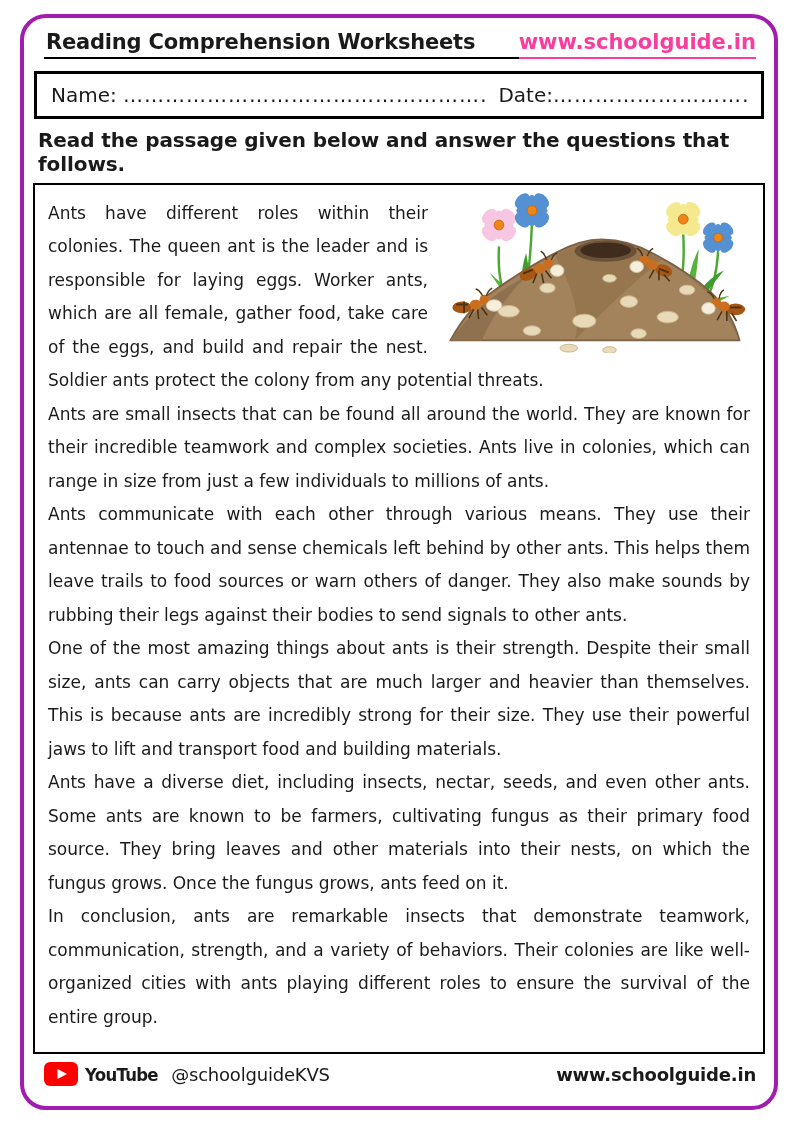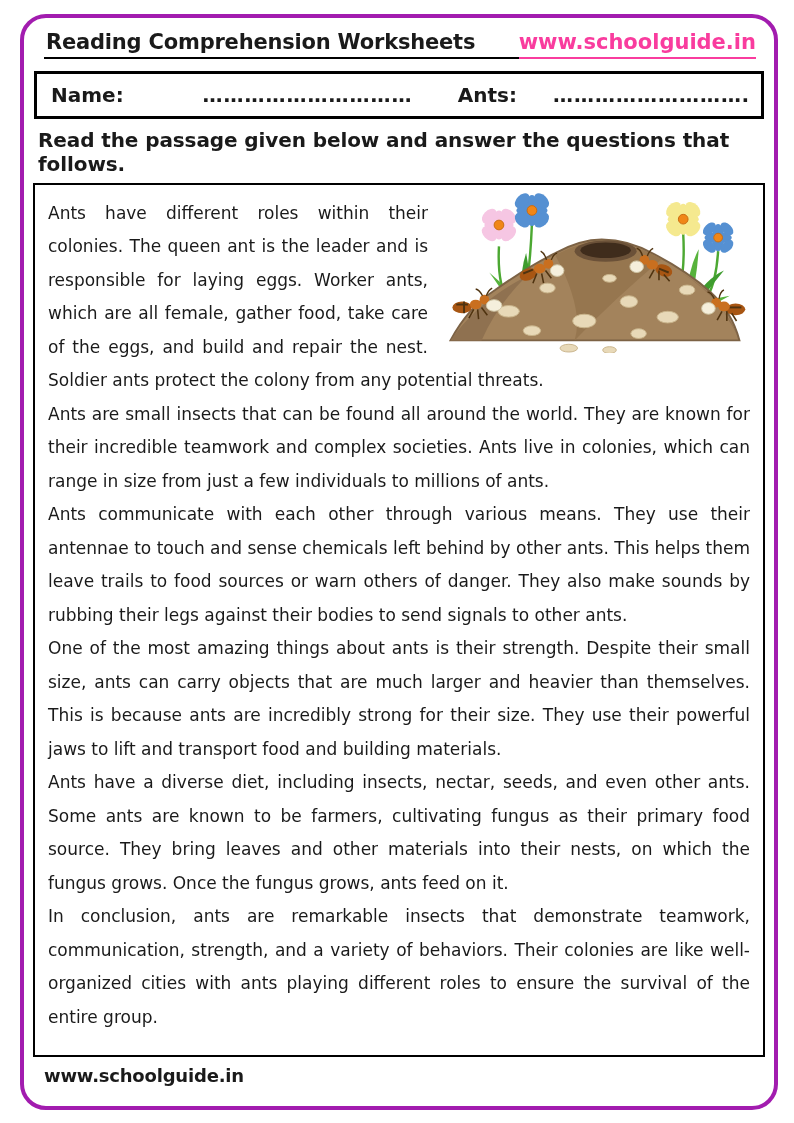--- a/index.html
+++ b/index.html
@@ -18,21 +18,21 @@
   .header .title-wrap { flex: 1; border-bottom: 2.5px solid #000; padding: 0 0 3px 2px; }
   .header .title { font-size: 21px; font-weight: 700; letter-spacing: -0.2px; }
   .header .site-link {
     font-size: 21px; font-weight: 700; color: #F93C9E;
     border-bottom: 2.5px solid #F93C9E; padding-bottom: 3px; text-decoration: none; cursor: pointer;
   }
 
   
   .name-box {
     border: 3px solid #000; margin: 6px 2px 0 2px; padding: 9px 12px 9px 14px;
-    display: flex; align-items: baseline; font-size: 20px; font-weight: 700; white-space: nowrap; overflow: hidden; gap: 36px;
+    display: flex; align-items: baseline; font-size: 20px; font-weight: 400; white-space: nowrap; overflow: hidden;
   }
   .name-box .dots { letter-spacing: 1px; overflow: hidden; }
   .name-box .name-dots { flex: 1 1 auto; margin-right: 10px; }
   .name-box .date-dots { width: 196px; flex: 0 0 auto; }
 
   
   .instruction { font-size: 20px; font-weight: 700; margin: 9px 4px 7px 6px; letter-spacing: -0.1px; }
 
   
   .passage-box {
@@ -63,21 +63,21 @@
   <div class="header">
     <div class="title-wrap">
       <span class="title">Reading Comprehension Worksheets</span>
     </div>
     <a class="site-link">www.schoolguide.in</a>
   </div>
 
   <div class="name-box">
     <span>Name:</span>&nbsp;
     <span class="dots name-dots">………………………………………………………………………………………….</span>
-    <span>Ants:</span>
+    <span>Date:</span>
     <span class="dots date-dots">…………………………………………..</span>
   </div>
 
   <div class="instruction">Read the passage given below and answer the questions that follows.</div>
 
   <div class="passage-box">
 
     <div class="passage-body">
       <div class="illustration">
         <svg viewBox="0 0 320 165" xmlns="http://www.w3.org/2000/svg">
@@ -203,16 +203,26 @@
       <p>Ants have different roles within their colonies. The queen ant is the leader and is responsible for laying eggs. Worker ants, which are all female, gather food, take care of the eggs, and build and repair the nest. Soldier ants protect the colony from any potential threats.</p>
       <p>Ants are small insects that can be found all around the world. They are known for their incredible teamwork and complex societies. Ants live in colonies, which can range in size from just a few individuals to millions of ants.</p>
       <p>Ants communicate with each other through various means. They use their antennae to touch and sense chemicals left behind by other ants. This helps them leave trails to food sources or warn others of danger. They also make sounds by rubbing their legs against their bodies to send signals to other ants.</p>
       <p>One of the most amazing things about ants is their strength. Despite their small size, ants can carry objects that are much larger and heavier than themselves. This is because ants are incredibly strong for their size. They use their powerful jaws to lift and transport food and building materials.</p>
       <p>Ants have a diverse diet, including insects, nectar, seeds, and even other ants. Some ants are known to be farmers, cultivating fungus as their primary food source. They bring leaves and other materials into their nests, on which the fungus grows. Once the fungus grows, ants feed on it.</p>
       <p>In conclusion, ants are remarkable insects that demonstrate teamwork, communication, strength, and a variety of behaviors. Their colonies are like well-organized cities with ants playing different roles to ensure the survival of the entire group.</p>
     </div>
   </div>
 
   <div class="footer">
+    <div class="footer-left">
+      <span class="yt-icon">
+        <svg viewBox="0 0 34 24" xmlns="http://www.w3.org/2000/svg">
+          <rect x="0" y="0" width="34" height="24" rx="6" fill="#FF0000"></rect>
+          <path d="M13.5 7 L23 12 L13.5 17 Z" fill="#ffffff"></path>
+        </svg>
+      </span>
+      <span class="yt-wordmark">YouTube</span>
+      <span class="yt-handle">@schoolguideKVS</span>
+    </div>
     <a class="footer-site">www.schoolguide.in</a>
   </div>
 
 </div>
 
 </body></html>

